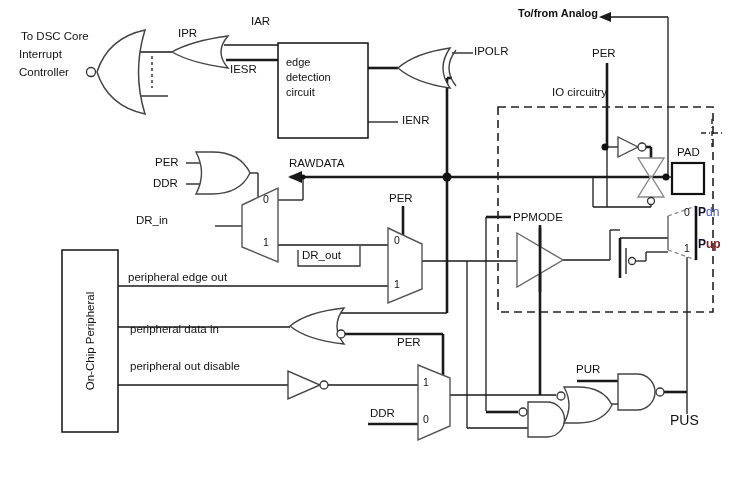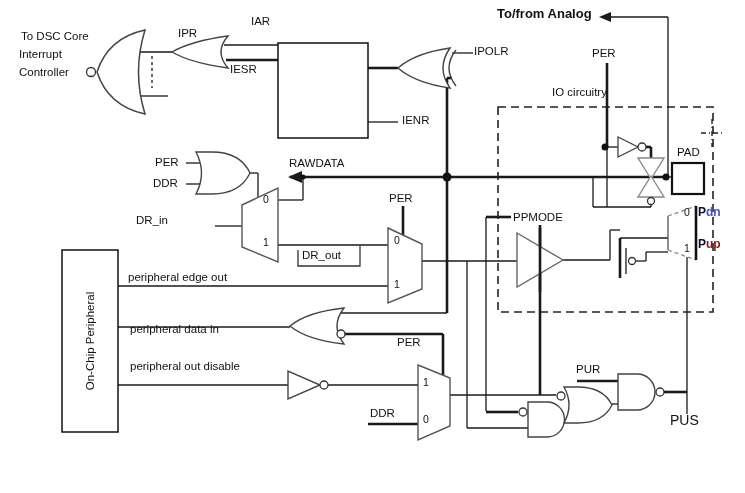--- a/index.html
+++ b/index.html
@@ -1,26 +1,26 @@
 <!DOCTYPE html>
 <html><head>
 <meta charset="utf-8">
 <style>
   html,body{margin:0;padding:0;background:#fff;}
   #canvas{position:relative;width:745px;height:493px;background:#ffffff;overflow:hidden;
           font-family:"Liberation Sans","DejaVu Sans",sans-serif;color:#111;}
   #diagram-svg{position:absolute;left:0;top:0;}
   .lbl{position:absolute;font-size:11.5px;line-height:13px;color:#111;white-space:nowrap;z-index:5;}
   .lbl-sm{font-size:10.5px;line-height:11px;}
-  .lbl-bold{font-weight:bold;font-size:13px;}
+  .lbl-bold{font-weight:bold;font-size:11px;margin-left:21px;}
   .multiline{white-space:pre-line;font-size:11px;line-height:15px;}
   .rot{transform-origin:center center;transform:translate(-50%,-50%) rotate(-90deg);}
   #caption{position:absolute;left:48px;top:454px;font-weight:bold;font-size:13.5px;color:#0d0d0d;z-index:5;}
   .pdn-p{font-weight:bold;color:#10102e;font-size:12px;}
-  .pdn-rest{font-weight:bold;color:#4558bd;font-size:12px;}
+  .pdn-rest{font-weight:normal;color:#4558bd;font-size:12px;}
   .pup-rest{font-weight:bold;color:#7f1d1d;font-size:12px;}
   .pus{font-size:14px;}
 </style>
 </head>
 <body>
 
 <div id="canvas">
 
 <svg id="diagram-svg" width="745" height="493" viewBox="0 0 745 493">
 
@@ -165,20 +165,23 @@
     <circle cx="303" cy="177" r="2.5"></circle>
   </g>
 </svg>
 
 <div class="lbl" style="left:21px;top:30px">To DSC Core</div>
 <div class="lbl" style="left:19px;top:48px">Interrupt</div>
 <div class="lbl" style="left:19px;top:66px">Controller</div>
 <div class="lbl" style="left:178px;top:27px">IPR</div>
 <div class="lbl" style="left:251px;top:15px">IAR</div>
 <div class="lbl" style="left:230px;top:63px">IESR</div>
+<div class="lbl multiline" style="left:286px;top:55px">edge
+detection
+circuit</div>
 <div class="lbl" style="left:474px;top:45px">IPOLR</div>
 <div class="lbl" style="left:402px;top:114px">IENR</div>
 <div class="lbl lbl-bold" style="left:497px;top:7px">To/from Analog</div>
 <div class="lbl" style="left:592px;top:47px">PER</div>
 <div class="lbl" style="left:552px;top:86px">IO circuitry</div>
 <div class="lbl" style="left:677px;top:146px">PAD</div>
 <div class="lbl" style="left:155px;top:156px">PER</div>
 <div class="lbl" style="left:153px;top:177px">DDR</div>
 <div class="lbl" style="left:289px;top:157px">RAWDATA</div>
 <div class="lbl" style="left:136px;top:214px">DR_in</div>

